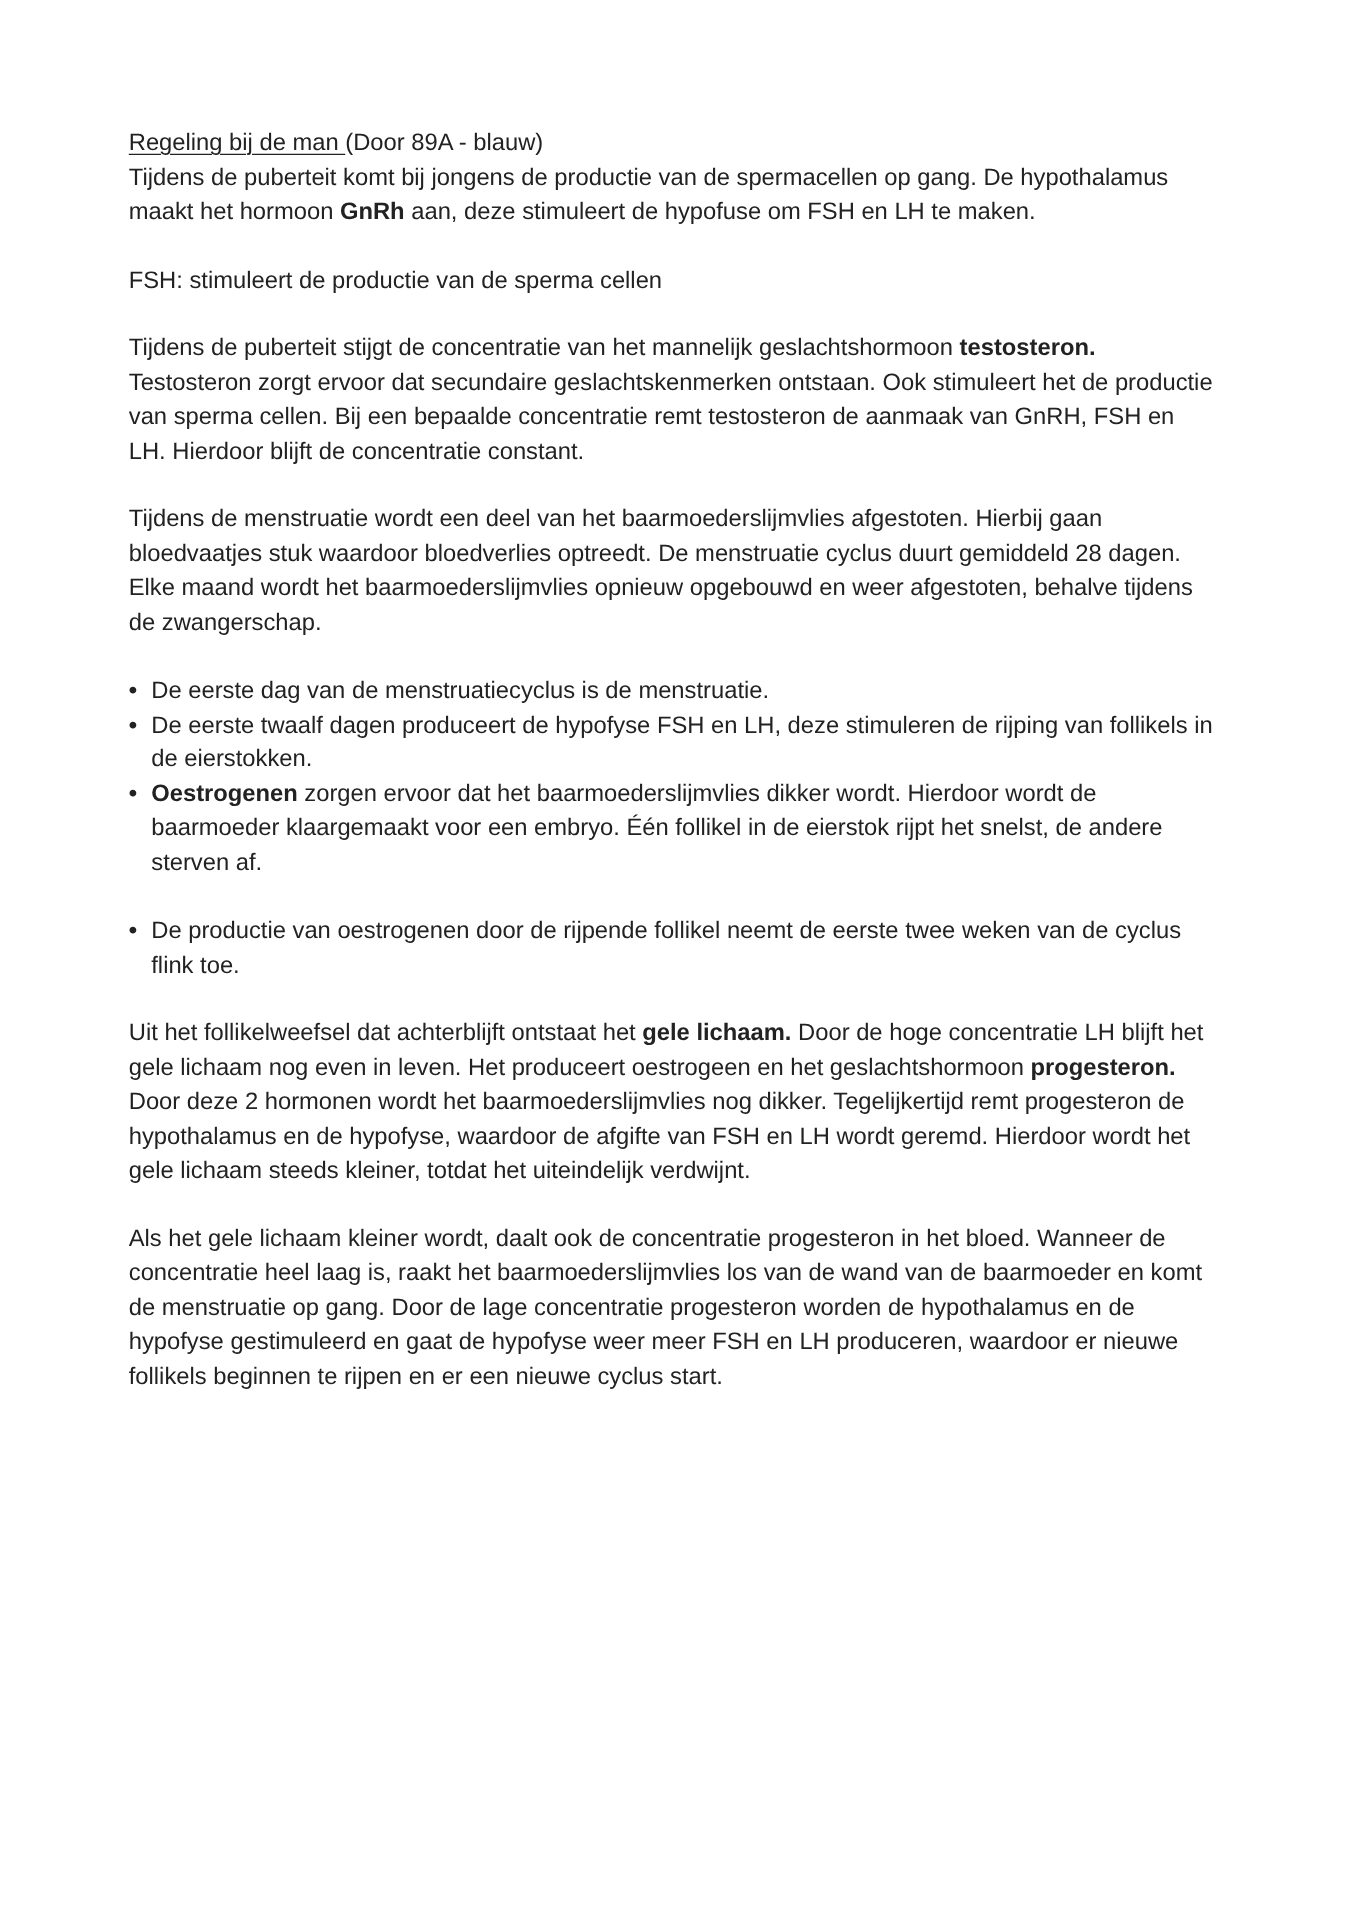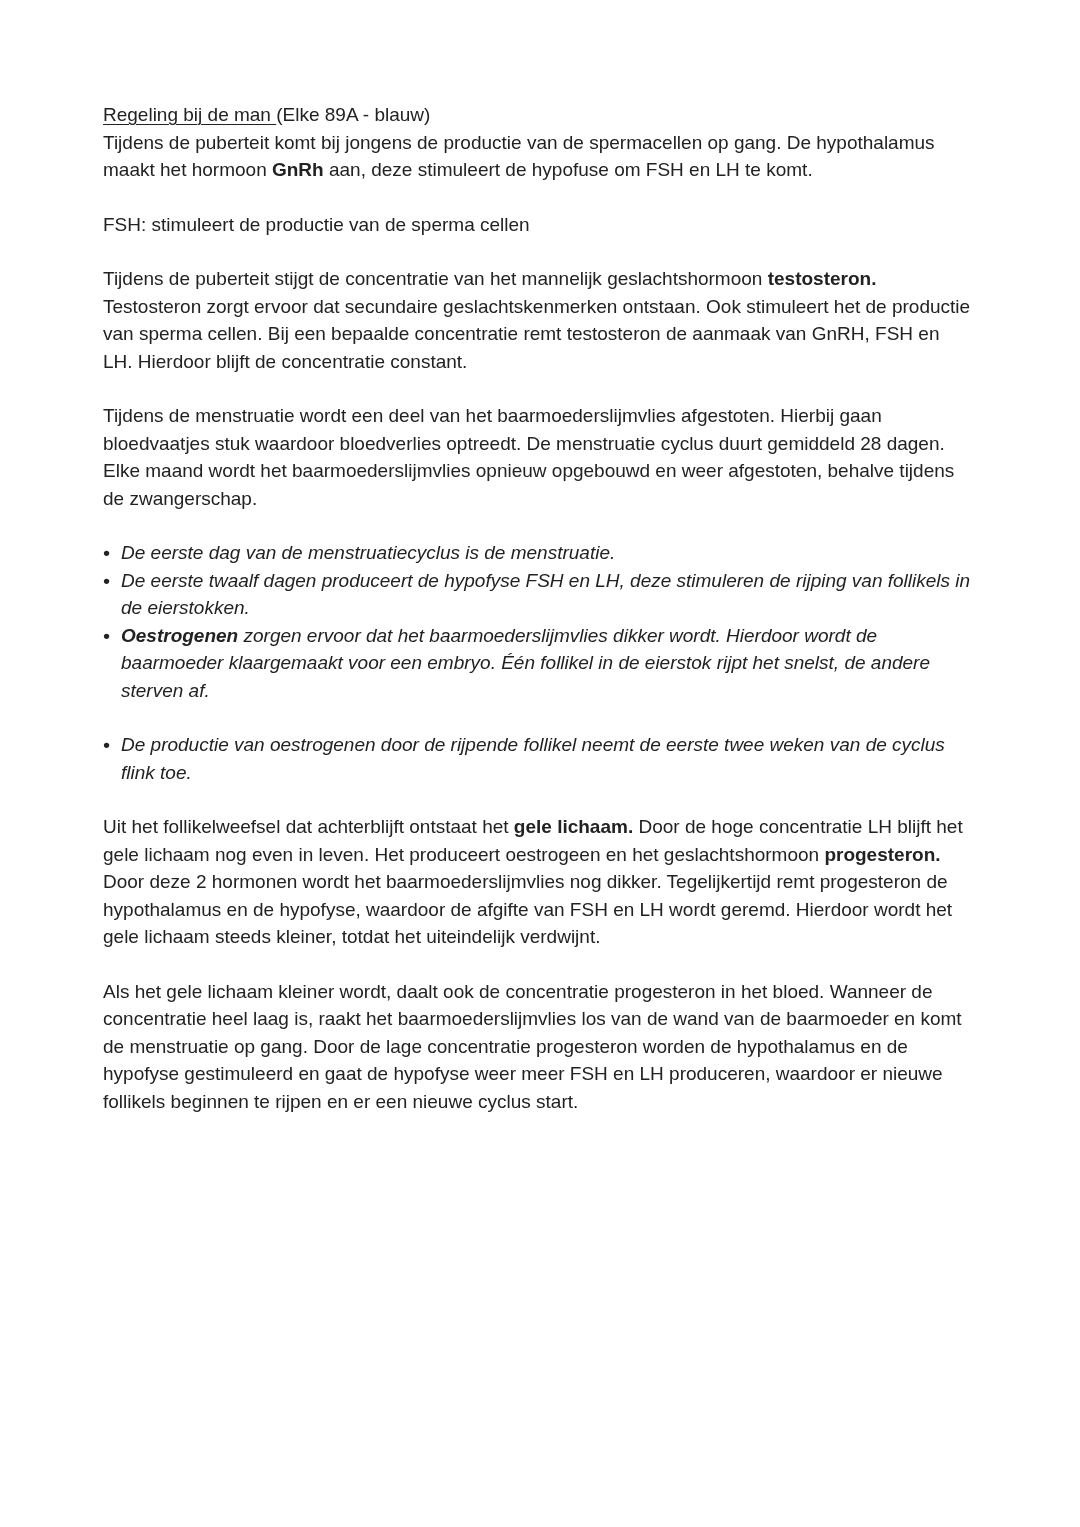--- a/index.html
+++ b/index.html
@@ -43,37 +43,36 @@
   .u { text-decoration: underline; text-underline-offset: 3px; text-decoration-thickness: 1px; }
   ul.bullets {
     margin: 0;
     padding: 0;
     list-style: none;
   }
   ul.bullets li {
     position: relative;
     padding-left: 18px;
     margin: 0;
-    font-style: italic;
   }
   ul.bullets li::before {
     content: "\2022";
     position: absolute;
     left: 0;
     top: 0;
     font-weight: 700;
   }
 </style>
 </head>
 <body>
 
 <div class="page">
   <div class="content" id="doc-content">
-      <div class="heading"><span class="u">Regeling bij de man </span><span>(Elke 89A - blauw)</span></div>
-      <div class="para"><span>Tijdens de puberteit komt bij jongens de productie van de spermacellen op gang. De hypothalamus maakt het hormoon </span><span class="b">GnRh</span><span> aan, deze stimuleert de hypofuse om FSH en LH te komt.</span></div>
+      <div class="heading"><span class="u">Regeling bij de man </span><span>(Door 89A - blauw)</span></div>
+      <div class="para"><span>Tijdens de puberteit komt bij jongens de productie van de spermacellen op gang. De hypothalamus maakt het hormoon </span><span class="b">GnRh</span><span> aan, deze stimuleert de hypofuse om FSH en LH te maken.</span></div>
       <div class="spacer"></div>
       <div class="para"><span>FSH: stimuleert de productie van de sperma cellen</span></div>
       <div class="spacer"></div>
       <div class="para"><span>Tijdens de puberteit stijgt de concentratie van het mannelijk geslachtshormoon </span><span class="b">testosteron.</span><span> Testosteron zorgt ervoor dat secundaire geslachtskenmerken ontstaan. Ook stimuleert het de productie van sperma cellen. Bij een bepaalde concentratie remt testosteron de aanmaak van GnRH, FSH en LH. Hierdoor blijft de concentratie constant.</span></div>
       <div class="spacer"></div>
       <div class="para"><span>Tijdens de menstruatie wordt een deel van het baarmoederslijmvlies afgestoten. Hierbij gaan bloedvaatjes stuk waardoor bloedverlies optreedt. De menstruatie cyclus duurt gemiddeld 28 dagen. Elke maand wordt het baarmoederslijmvlies opnieuw opgebouwd en weer afgestoten, behalve tijdens de zwangerschap.</span></div>
       <div class="spacer"></div>
       <ul class="bullets">
         <li><span>De eerste dag van de menstruatiecyclus is de menstruatie.</span></li>
         <li><span>De eerste twaalf dagen produceert de hypofyse FSH en LH, deze stimuleren de rijping van follikels in de eierstokken.</span></li>

